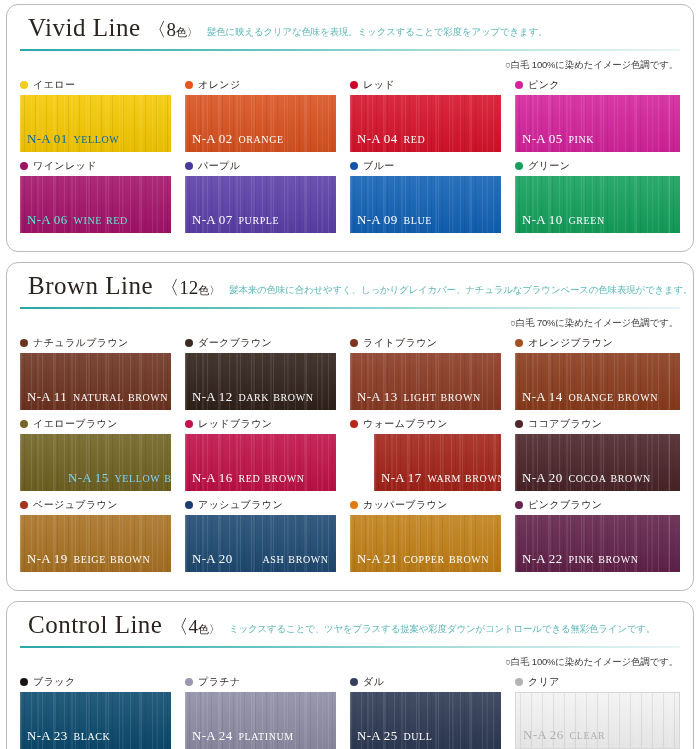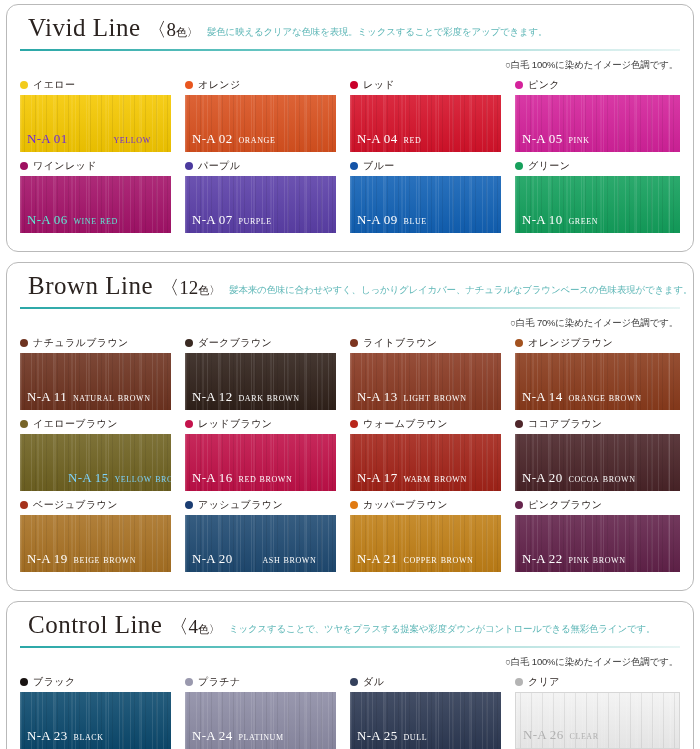--- a/index.html
+++ b/index.html
@@ -107,21 +107,21 @@
     display: flex; align-items: baseline;
     white-space: nowrap;
   }
   .chip-code {
     font-family: "Liberation Serif", "DejaVu Serif", serif;
     font-size: 13px;
     letter-spacing: 0.3px;
   }
   .chip-en {
     font-family: "Liberation Serif", "DejaVu Serif", serif;
-    font-size: 11px;
+    font-size: 14px;
     font-variant: small-caps;
     text-transform: lowercase;
     letter-spacing: 0.6px;
     margin-left: 6px;
   }
   .bordered { border: 1px solid #d6d6d6; }
 </style>
 </head>
 <body>
 
@@ -136,21 +136,21 @@
         <div class="rule"></div>
         <div class="note">○白毛 100%に染めたイメージ色調です。</div>
         <div class="grid">
           <div class="cell">
             <div class="cap">
               <span class="dot" style="background: rgb(242, 203, 29);"></span>
               <span class="cap-name">イエロー</span>
             </div>
             <div class="chip" style="background: rgb(245, 200, 0);">
               <div class="tex"></div>
-              <div class="chip-label" style="color: #6d28d9; gap: 40px;">
+              <div class="chip-label" style="color: #0369a1;">
                 <span class="chip-code">N-A 01</span>
                 <span class="chip-en">YELLOW</span>
               </div>
             </div>
           </div>
           <div class="cell">
             <div class="cap">
               <span class="dot" style="background: rgb(232, 86, 31);"></span>
               <span class="cap-name">オレンジ</span>
             </div>
@@ -327,21 +327,21 @@
                 <span class="chip-code">N-A 16</span>
                 <span class="chip-en">RED BROWN</span>
               </div>
             </div>
           </div>
           <div class="cell">
             <div class="cap">
               <span class="dot" style="background: rgb(184, 38, 27);"></span>
               <span class="cap-name">ウォームブラウン</span>
             </div>
-            <div class="chip" style="background: rgb(163, 35, 24);">
+            <div class="chip" style="background: rgb(163, 35, 24); margin-left: 24px;">
               <div class="tex"></div>
               <div class="chip-label" style="color: rgb(255, 255, 255);">
                 <span class="chip-code">N-A 17</span>
                 <span class="chip-en">WARM BROWN</span>
               </div>
             </div>
           </div>
           <div class="cell">
             <div class="cap">
               <span class="dot" style="background: rgb(78, 38, 42);"></span>

